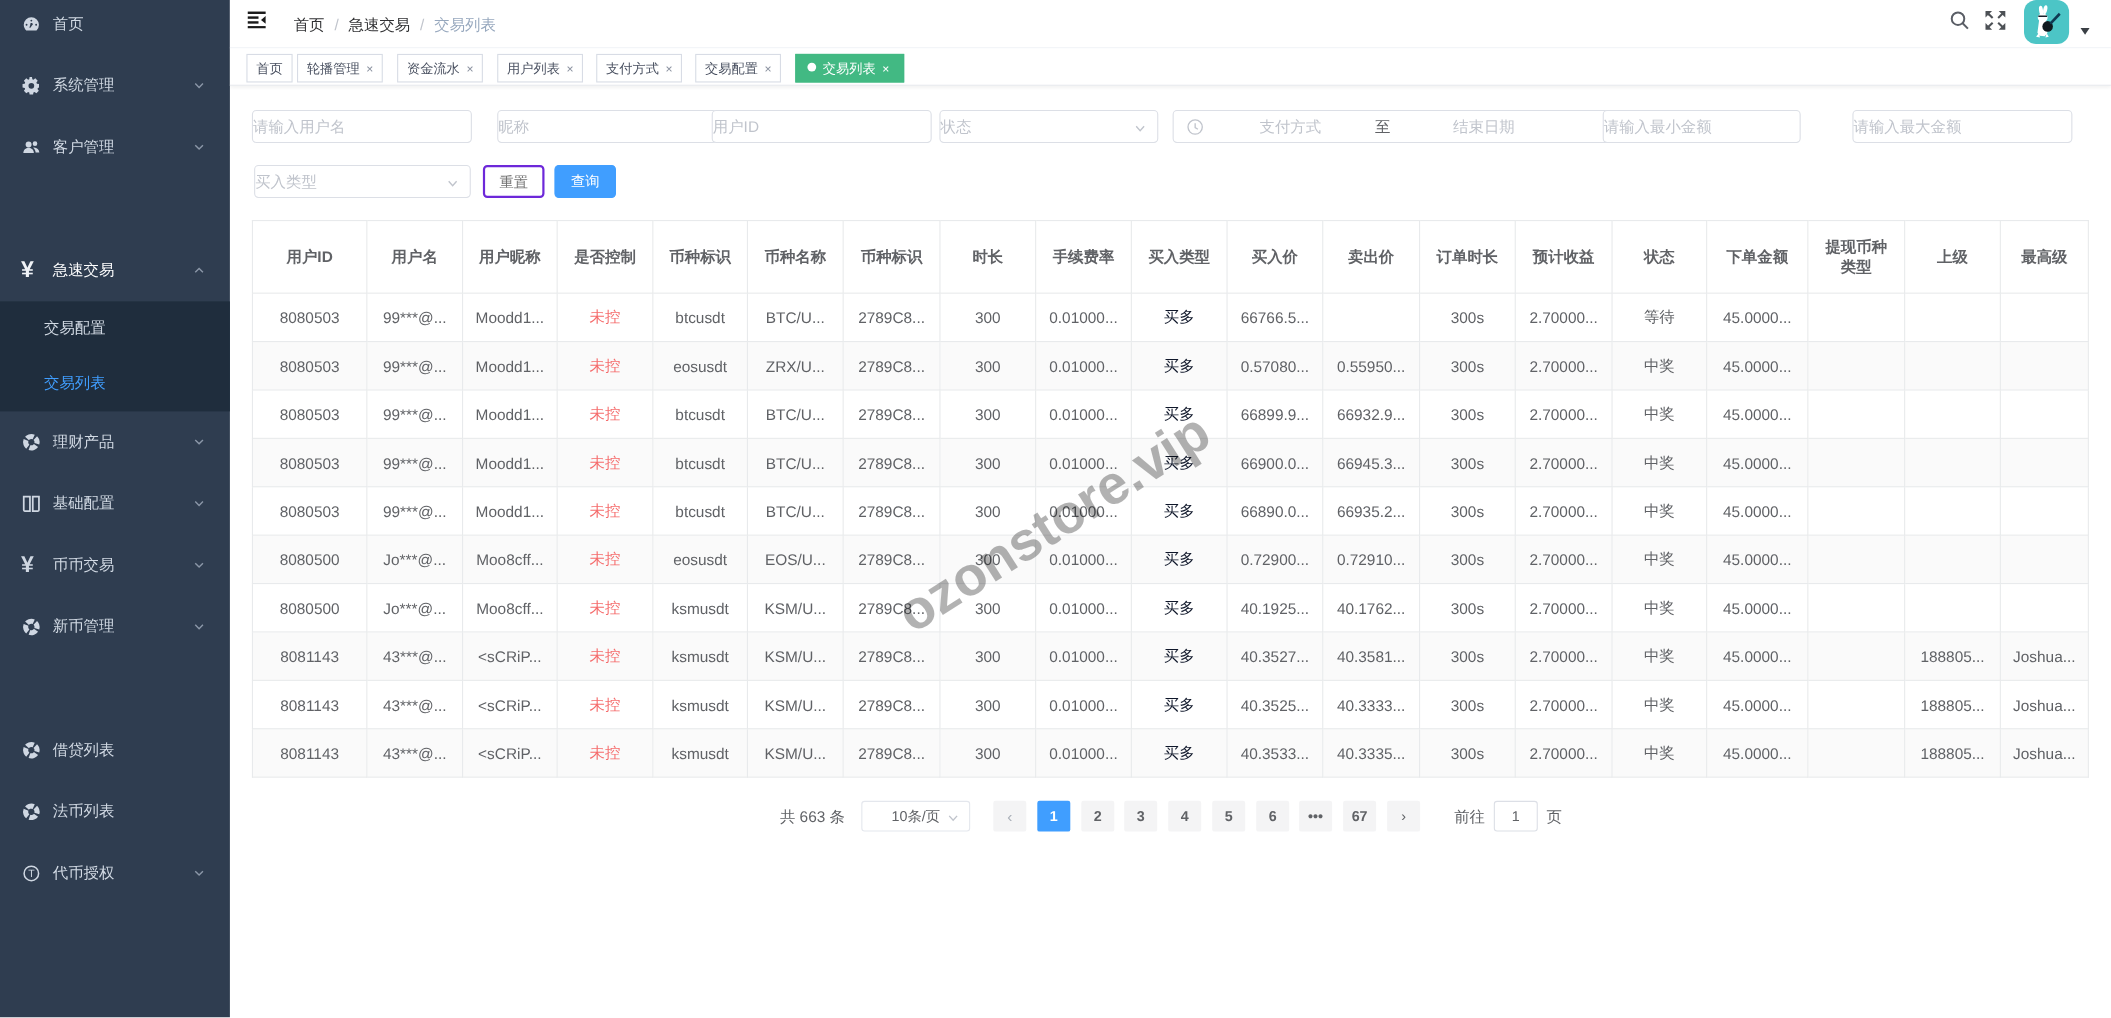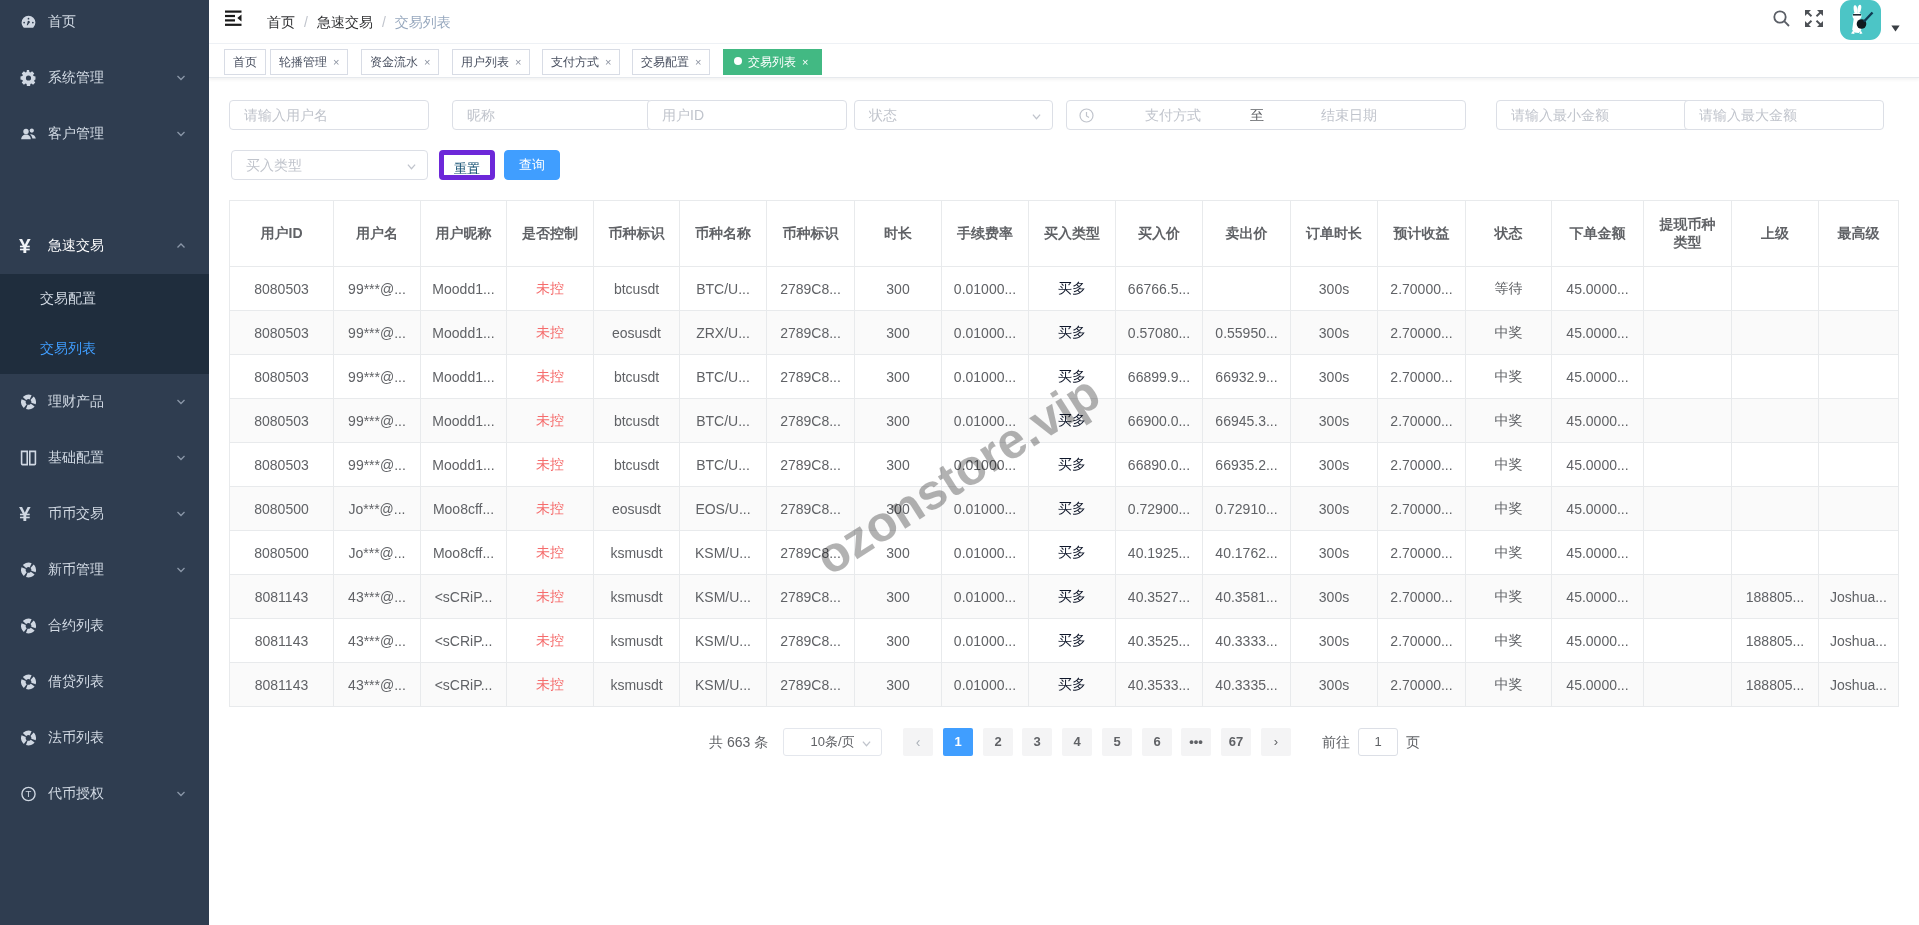--- a/index.html
+++ b/index.html
@@ -21,24 +21,24 @@
 .crumb .sep{color:#c0c4cc;margin:0 9px}
 .crumb .last{color:#97a8be}
 
 .tags{position:absolute;left:209px;top:44px;width:1710px;height:34px;background:#fff;border-bottom:1px solid #e6e9ed;box-shadow:0 2px 3px rgba(0,0,0,0.05);box-sizing:border-box}
 .tag{position:absolute;top:49px;height:26px;line-height:24px;box-sizing:border-box;border:1px solid #d8dce5;background:#fff;color:#495060;font-size:12px;padding:0 8px;white-space:nowrap}
 .tag .x{display:inline-block;margin-left:6px;color:#8a919f;font-size:11px}
 .tag.on{background:#42b983;color:#fff;border-color:#42b983;padding:0 13px 0 10px}
 .tag.on .x{color:#fff}
 .tag.on .dot{display:inline-block;width:8px;height:8px;border-radius:50%;background:#fff;margin-right:6px;position:relative;top:-1px}
 
-.inp{position:absolute;height:30px;box-sizing:border-box;border:1px solid #dcdfe6;border-radius:4px;background:#fff;font-size:14px;color:#c0c4cc;line-height:28px;padding-left:14px;white-space:nowrap}
+.inp{position:absolute;height:30px;box-sizing:border-box;border:1px solid #dcdfe6;border-radius:4px;background:#fff;font-size:14px;color:#c0c4cc;line-height:28px;white-space:nowrap}
 .sel .arr{position:absolute;right:11px;top:11px;width:9px;height:9px}
 .btn{position:absolute;height:30px;box-sizing:border-box;border-radius:4px;font-size:13px;text-align:center;line-height:28px}
-.btn.plain{border:5px solid #6d28d9;color:#0c4a6e;background:#fff}
+.btn.plain{border:2px solid #6d28d9;color:#737373;background:#fff}
 .btn.blue{background:#409eff;color:#fff;border:1px solid #409eff}
 
 table.tb{position:absolute;left:229px;top:200px;border-collapse:collapse;table-layout:fixed;font-size:14px;color:#606266}
 .tb th{border:1px solid #e8eaec;font-weight:bold;color:#606266;height:65px;text-align:center;padding:0;background:#fff;font-size:14px}
 .tb td{border:1px solid #e8eaec;height:43px;text-align:center;padding:0;white-space:nowrap;overflow:hidden}
 .tb tr.ev td{background:#fafafa}
 .red{color:#f56c6c}
 .grn{color:#0f172a}
 
 .pgtotal{position:absolute;left:709px;top:734px;font-size:14px;color:#606266}
@@ -127,26 +127,20 @@
       </svg>
     </div>
 <div class="mi" style="top:542px">
       <svg class="ic" viewBox="0 0 16 16">
         <circle cx="8" cy="8" r="4.9" fill="none" stroke="#cfd7e2" stroke-width="4.4" stroke-dasharray="6.2 1.5" stroke-dashoffset="3.1" transform="rotate(-20 8 8)"></circle>
       </svg>
       <span class="tx">新币管理</span>
       <svg class="ch" viewBox="0 0 12 12">
         <polyline points="2.5,4 6,7.5 9.5,4" fill="none" stroke="#8b97a8" stroke-width="1.3"></polyline>
       </svg>
-    </div>
-<div class="mi" style="top:598px">
-      <svg class="ic" viewBox="0 0 16 16">
-        <circle cx="8" cy="8" r="4.9" fill="none" stroke="#cfd7e2" stroke-width="4.4" stroke-dasharray="6.2 1.5" stroke-dashoffset="3.1" transform="rotate(-20 8 8)"></circle>
-      </svg>
-      <span class="tx">合约列表</span>
     </div>
 <div class="mi" style="top:654px">
       <svg class="ic" viewBox="0 0 16 16">
         <circle cx="8" cy="8" r="4.9" fill="none" stroke="#cfd7e2" stroke-width="4.4" stroke-dasharray="6.2 1.5" stroke-dashoffset="3.1" transform="rotate(-20 8 8)"></circle>
       </svg>
       <span class="tx">借贷列表</span>
     </div>
 <div class="mi" style="top:710px">
       <svg class="ic" viewBox="0 0 16 16">
         <circle cx="8" cy="8" r="4.9" fill="none" stroke="#cfd7e2" stroke-width="4.4" stroke-dasharray="6.2 1.5" stroke-dashoffset="3.1" transform="rotate(-20 8 8)"></circle>
@@ -229,21 +223,21 @@
       </svg></div>
 <div class="inp" style="left:1066px;top:100px;width:400px;padding-left:0">
   <svg style="position:absolute;left:12px;top:7px" width="15" height="15" viewBox="0 0 15 15">
         <circle cx="7.5" cy="7.5" r="6.5" fill="none" stroke="#c0c4cc" stroke-width="1.2"></circle>
         <polyline points="7.5,4 7.5,8 10,9.5" fill="none" stroke="#c0c4cc" stroke-width="1.2"></polyline>
       </svg>
   <span style="position:absolute;left:78px">支付方式</span>
   <span style="position:absolute;left:183px;color:#606266">至</span>
   <span style="position:absolute;left:254px">结束日期</span>
 </div>
-<div class="inp" style="left:1496px;top:100px;width:209px">请输入最小金额</div>
+<div class="inp" style="left:1457px;top:100px;width:180px">请输入最小金额</div>
 <div class="inp" style="left:1684px;top:100px;width:200px">请输入最大金额</div>
 
 <div class="inp sel" style="left:231px;top:150px;width:197px">买入类型<svg class="arr" viewBox="0 0 10 10">
         <polyline points="1,3 5,7.5 9,3" fill="none" stroke="#c0c4cc" stroke-width="1.4"></polyline>
       </svg></div>
 <div class="btn plain" style="left:439px;top:150px;width:56px">重置</div>
 <div class="btn blue" style="left:504px;top:150px;width:56px">查询</div>
 
 <table class="tb">
 <colgroup>

